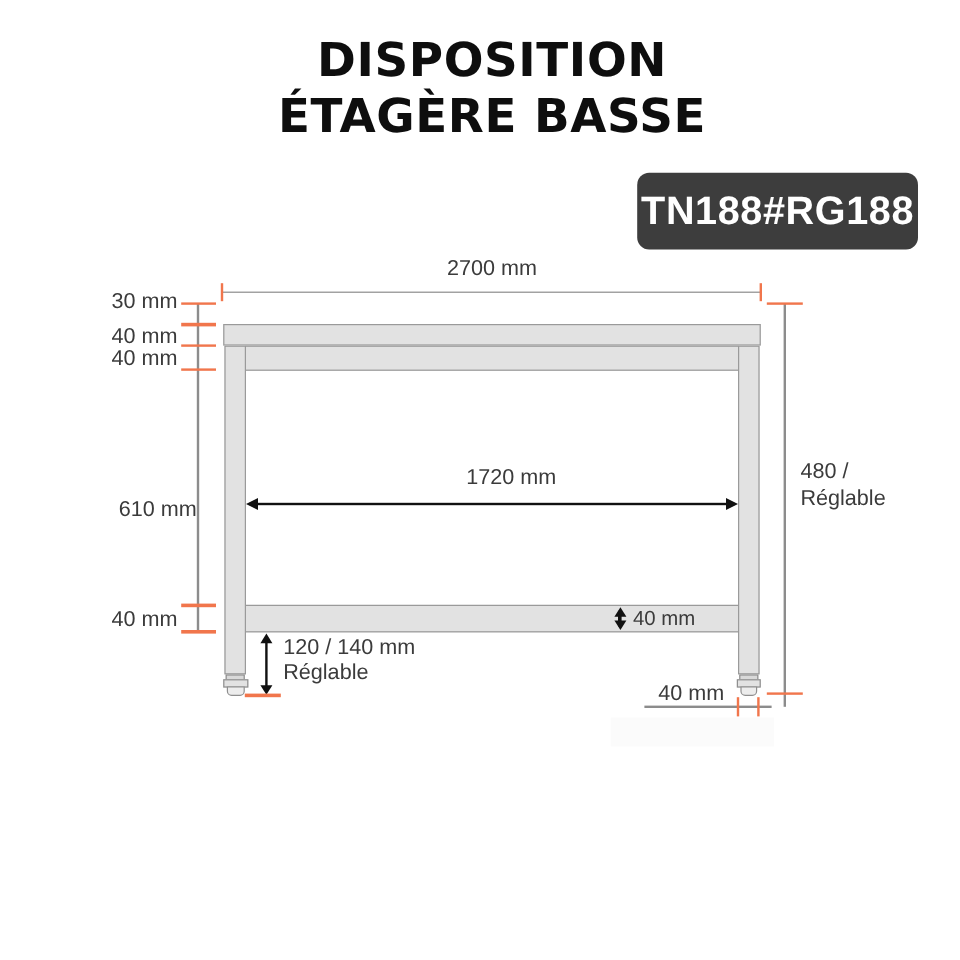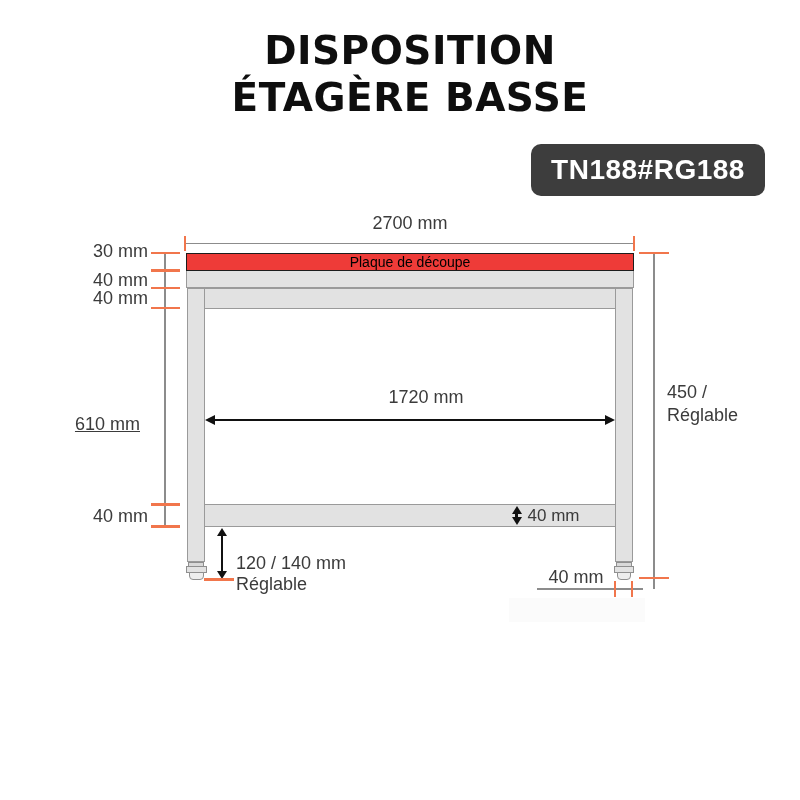--- a/index.html
+++ b/index.html
@@ -19,24 +19,24 @@
     position:relative;width:800px;height:800px;background:#fff;overflow:hidden;
     font-family:"Liberation Sans",sans-serif;
   }
   
   .title{
     position:absolute;left:5px;top:27px;width:810px;text-align:center;
     font-family:"DejaVu Sans",sans-serif;font-weight:bold;font-size:39px;
     line-height:47px;color:#0e0e0e;letter-spacing:.5px;
   }
   .badge{
-    position:absolute;left:531px;top:144px;width:234px;height:52px;
+    position:absolute;left:531px;top:144px;width:234px;height:64px;
     background:var(--badge-bg);color:var(--badge-text);border-radius:10px;
     display:flex;align-items:center;justify-content:center;
-    font-weight:bold;font-size:28px;letter-spacing:.5px;
+    font-weight:bold;font-size:33px;letter-spacing:.5px;
   }
   
   .lbl{position:absolute;font-size:18px;color:var(--label-text);line-height:20px;white-space:nowrap;}
   .center{text-align:center;}
   .right{text-align:right;}
   .dimline-h{position:absolute;background:var(--dim-line-gray);height:1.7px;}
   .dimline-v{position:absolute;background:var(--dim-line-gray);width:1.7px;}
   .tick-h{position:absolute;background:var(--tick-orange);height:2.4px;width:29px;}
   .tick-v{position:absolute;background:var(--tick-orange);width:2.4px;height:14.6px;}
   .steel{position:absolute;background:var(--steel-fill);border:1.2px solid var(--steel-border);}
@@ -79,23 +79,20 @@
     <div>DISPOSITION</div>
     <div>ÉTAGÈRE BASSE</div>
   </div>
   <div class="badge">TN188#RG188</div>
 
   <div class="lbl center" style="left:185px;top:213px;width:450px;">2700 mm</div>
   <div class="dimline-h" style="left:185px;top:242.6px;width:450px;"></div>
   <div class="tick-v" style="left:183.8px;top:236px;"></div>
   <div class="tick-v" style="left:632.9px;top:236px;"></div>
 
-  <div class="plate-red">
-    <span>Plaque de découpe</span>
-  </div>
   <div class="steel frame-top"></div>
   <div class="steel apron"></div>
   <div class="steel shelf"></div>
   <div class="steel leg l"></div>
   <div class="steel leg r"></div>
 
   <div class="foot-band" style="left:188.4px;top:561.5px;width:15.6px;height:5px;"></div>
   <div class="foot-collar" style="left:186px;top:566px;width:20.5px;height:6.6px;"></div>
   <div class="foot-cyl" style="left:189px;top:572.3px;width:14.6px;height:7.7px;"></div>
   <div class="foot-band" style="left:616.2px;top:561.5px;width:15.6px;height:5px;"></div>
@@ -106,45 +103,45 @@
   <div class="tick-h" style="left:150.6px;top:251.7px;"></div>
   <div class="tick-h" style="left:150.6px;top:269.2px;"></div>
   <div class="tick-h" style="left:150.6px;top:287px;"></div>
   <div class="tick-h" style="left:150.6px;top:306.9px;"></div>
   <div class="tick-h" style="left:150.6px;top:503.3px;"></div>
   <div class="tick-h" style="left:150.6px;top:525.3px;"></div>
 
   <div class="lbl right" style="left:60px;top:241px;width:88px;">30 mm</div>
   <div class="lbl right" style="left:60px;top:270.2px;width:88px;">40 mm</div>
   <div class="lbl right" style="left:60px;top:288.2px;width:88px;">40 mm</div>
-  <div class="lbl right" style="left:52px;top:413.5px;width:88px;text-decoration:underline;">610 mm</div>
+  <div class="lbl right" style="left:76px;top:413.5px;width:88px;">610 mm</div>
   <div class="lbl right" style="left:60px;top:505.5px;width:88px;">40 mm</div>
 
   <div class="lbl center" style="left:221px;top:386.5px;width:410px;">1720 mm</div>
   <div class="harrow" style="left:205px;top:413.3px;width:410px;">
     <span class="line"></span>
   </div>
 
   <div class="dimline-v" style="left:653.2px;top:252.8px;height:336px;"></div>
   <div class="tick-h" style="left:639.3px;top:251.5px;width:29.6px;"></div>
   <div class="tick-h" style="left:639.3px;top:577px;width:29.6px;"></div>
   <div class="lbl" style="left:667px;top:380.5px;width:120px;line-height:23.5px;">
-    <div>450 /</div>
+    <div>480 /</div>
     <div>Réglable</div>
   </div>
 
   <div class="varrow" style="left:510px;top:506.3px;height:18.8px;z-index:4;">
     <span class="line"></span>
   </div>
   <div class="lbl" style="left:527.5px;top:505.5px;z-index:4;font-size:17px;">40 mm</div>
 
   <div class="varrow" style="left:215.6px;top:527.8px;height:51.4px;">
     <span class="line"></span>
   </div>
-  <div class="lbl" style="left:236px;top:528.8px;line-height:21.4px;margin-top:24px;">
+  <div class="lbl" style="left:236px;top:528.8px;line-height:21.4px;">
     <div>120 / 140 mm</div>
     <div>Réglable</div>
   </div>
   <div class="tick-h" style="left:204.4px;top:578.2px;width:29.4px;"></div>
 
   <div class="lbl" style="left:548.5px;top:566.5px;">40 mm</div>
   <div class="dimline-h" style="left:537px;top:588.3px;width:106.4px;height:1.5px;"></div>
   <div class="tick-v" style="left:614px;top:580.6px;height:16px;"></div>
   <div class="tick-v" style="left:630.6px;top:580.6px;height:16px;"></div>
   <div class="shadow-band"></div>

